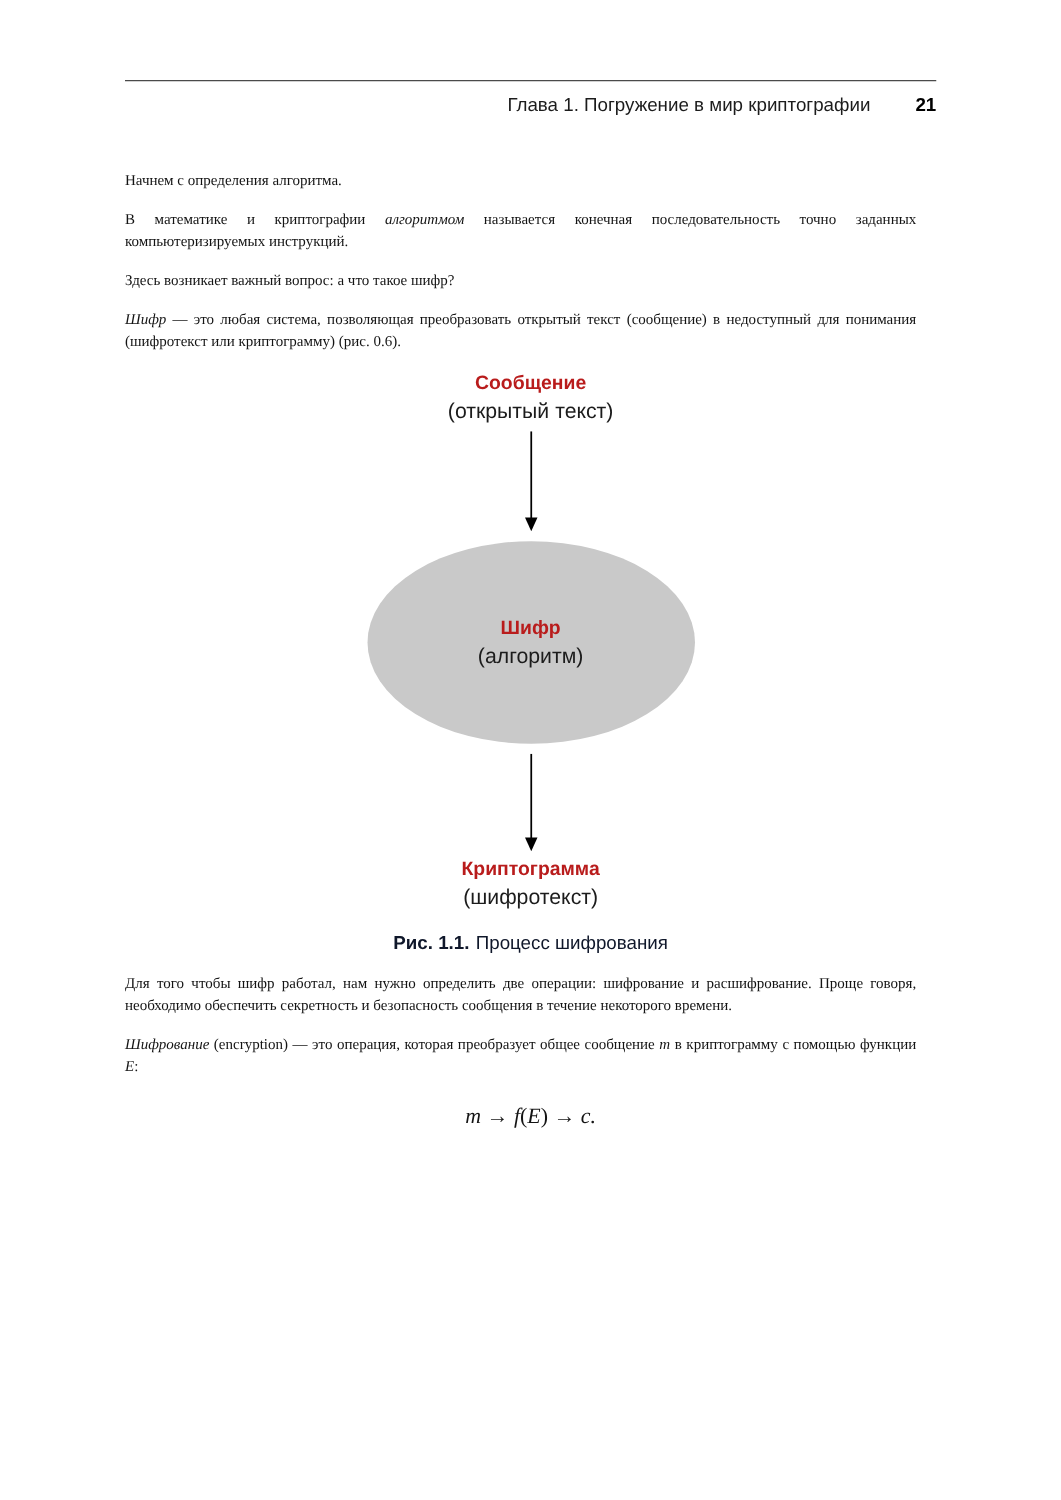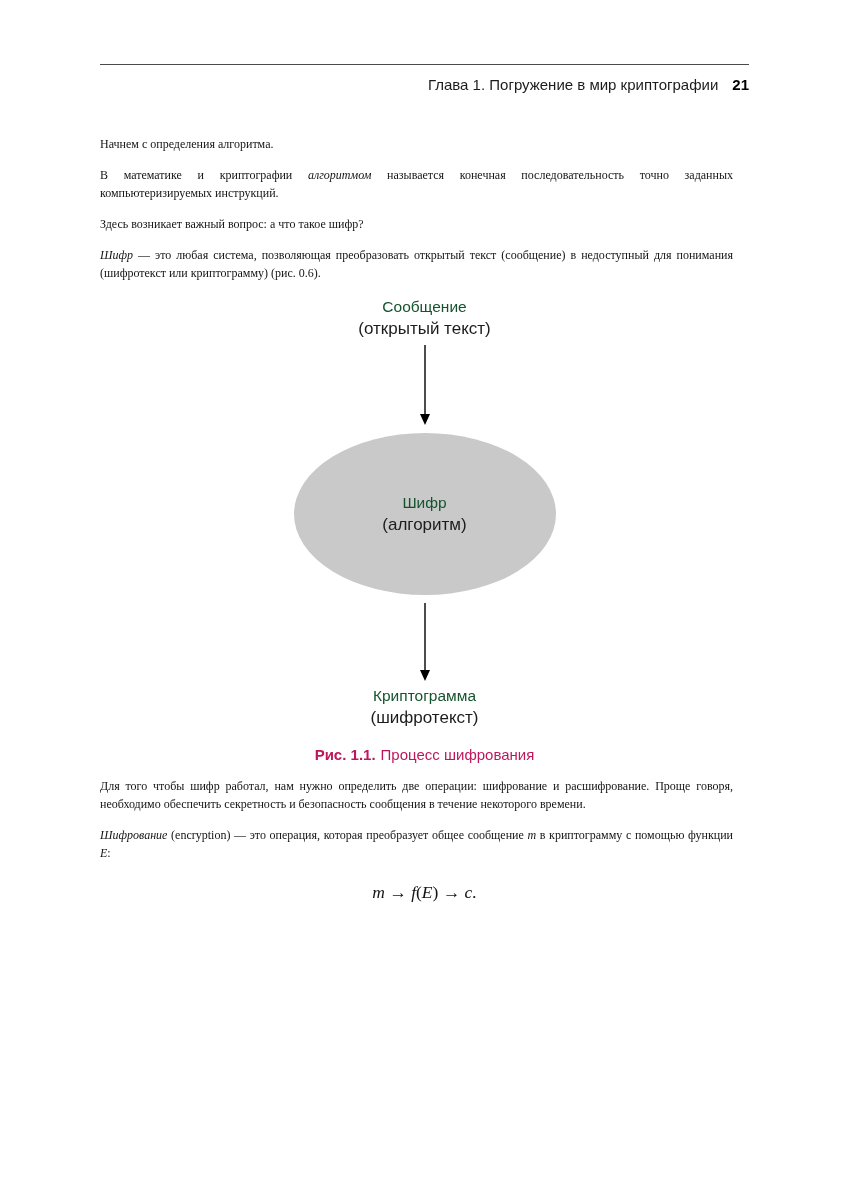--- a/index.html
+++ b/index.html
@@ -14,52 +14,52 @@
     color:#141414;
     overflow:hidden;
   }
   
   .header-rule{
     border:0;border-top:1.3px solid #4a4a4a;
     margin:0 0 11px 0;
   }
   .header-line{
     display:flex;justify-content:flex-end;align-items:baseline;
-    gap:14px;
+    gap:36px;
     font-family:"Liberation Sans", sans-serif;
     font-size:15px;color:#1c1c1c;
   }
   .header-page{font-weight:bold;font-size:15px;color:#000;}
   
   .body-text{margin-top:42px;}
   p.para{
     font-size:12px;line-height:1.5;
     text-align:justify;
     margin:0 16px 13px 0;
   }
   p.para em{}
   
   .figure{
     margin:16px 0 14px 0;
     display:flex;flex-direction:column;align-items:center;
     font-family:"Liberation Sans", sans-serif;
   }
-  .fig-label{font-weight:normal;font-size:15.5px;color:#14532d;}
+  .fig-label{font-weight:bold;font-size:15.5px;color:#b91c1c;}
   .fig-sub{font-size:17px;color:#1c1c1c;margin-top:3px;}
   .fig-arrow{display:block;margin:6px 0;}
   .ellipse{
     width:262px;height:162px;
     background:#c9c9c9;
     border-radius:50%;
     display:flex;flex-direction:column;align-items:center;justify-content:center;
     margin:2px 0;
   }
   .caption{
     margin-top:18px;
-    font-size:15px;color:#be185d;
+    font-size:15px;color:#0f172a;
     font-family:"Liberation Sans", sans-serif;
   }
   .caption-bold{font-weight:bold;}
   .caption-text{margin-left:5px;}
   
   .formula{
     text-align:center;
     font-size:17.5px;
     margin-top:20px;
     color:#141414;

